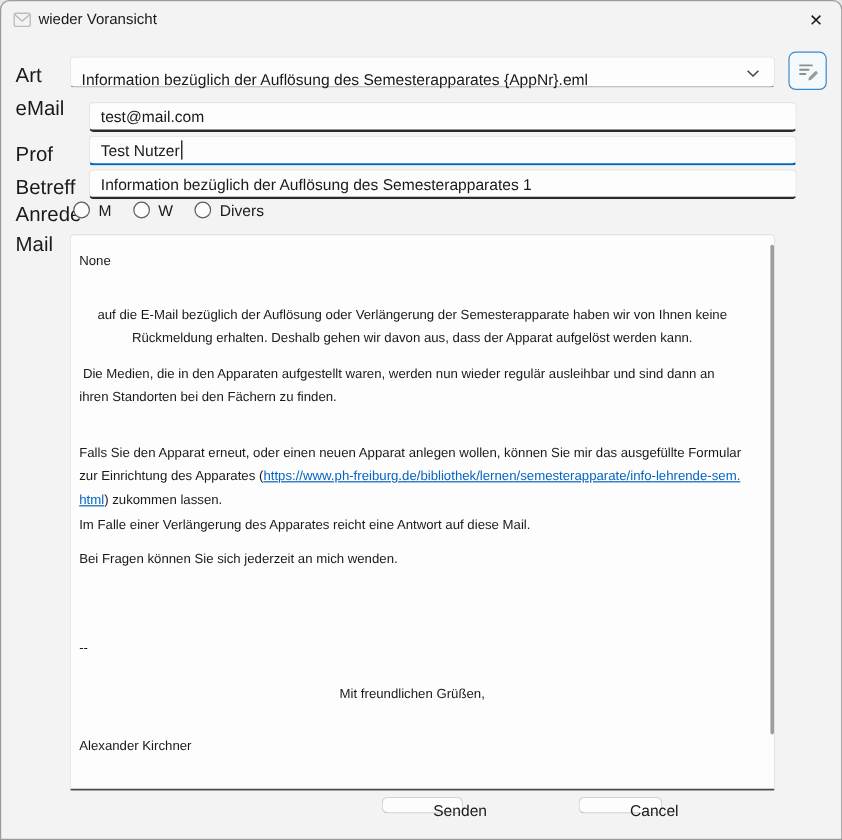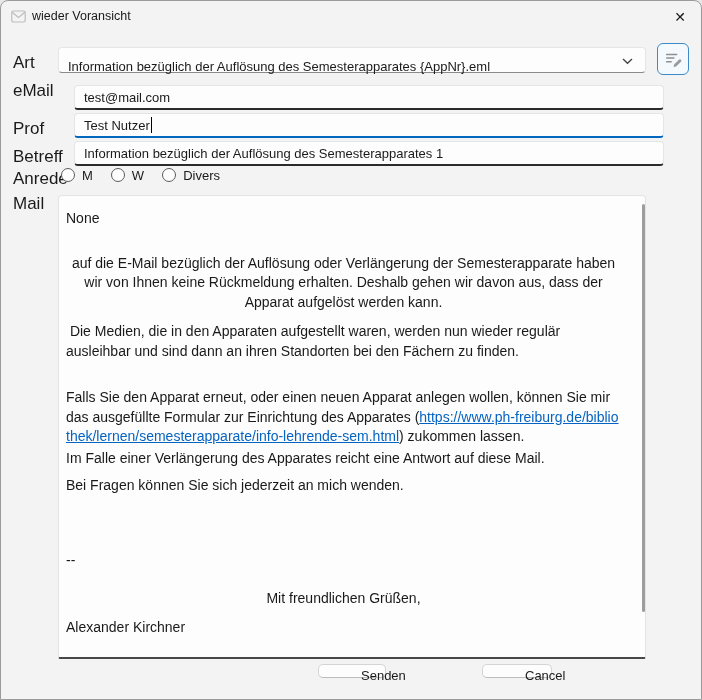--- a/index.html
+++ b/index.html
@@ -31,21 +31,21 @@
   
   .radio-row { position:absolute; left:60px; top:165px; height:18px; display:flex;
                align-items:center; font-size:13px; color:#1a1a1a; }
   .radio { width:14px; height:14px; border:1.5px solid #5c5c5c; border-radius:50%;
            background:#fdfdfd; display:inline-block; }
   .radio-lbl { margin:0 18px 0 7px; }
   
   .mail-area { position:absolute; left:57px; top:194px; width:588px; height:464px;
                background:#fdfdfd; border:1px solid #e3e3e3; border-bottom:2.5px solid #474747;
                border-radius:4px 4px 2px 2px; padding:13px 24px 8px 7px; overflow:hidden; }
-  .mail-area p { font-size:14px; line-height:19.5px; color:#191919; white-space:pre-wrap;
+  .mail-area p { font-size:11px; line-height:19.5px; color:#191919; white-space:pre-wrap;
                  overflow-wrap:break-word; word-break:break-word; }
   .mail-area a { color:#0563c1; text-decoration:underline; word-break:break-all; }
   .scroll-thumb { position:absolute; left:583px; top:8px; width:2.5px; height:408px;
                   background:#9d9d9d; border-radius:2px; }
   
   .btn { position:absolute; top:663px; height:14px; background:#fdfdfd;
          border:1px solid #d5d5d5; border-bottom-color:#bcbcbc; border-radius:5px;
          font-size:13px; color:#1a1a1a; text-align:center; line-height:21px;padding-left:42px; }
   .btn-send { left:317px; width:68px; }
   .btn-cancel { left:481px; width:70px; }
@@ -117,21 +117,21 @@
   <div class="mail-area" id="mail-area">
     <div id="mail-paragraphs">
         <p style="margin-top: 0px;">None</p>
         <p style="margin-top: 25px; text-align: center;">auf die E-Mail bezüglich der Auflösung oder Verlängerung der Semesterapparate haben wir von Ihnen keine Rückmeldung erhalten. Deshalb gehen wir davon aus, dass der Apparat aufgelöst werden kann.</p>
         <p style="margin-top: 10px;"> Die Medien, die in den Apparaten aufgestellt waren, werden nun wieder regulär ausleihbar und sind dann an ihren Standorten bei den Fächern zu finden.</p>
         <p style="margin-top: 27px;">Falls Sie den Apparat erneut, oder einen neuen Apparat anlegen wollen, können Sie mir das ausgefüllte Formular zur Einrichtung des Apparates (<a href="#">https://www.ph-freiburg.de/bibliothek/lernen/semesterapparate/info-lehrende-sem.html</a>) zukommen lassen.</p>
         <p style="margin-top: 2px;">Im Falle einer Verlängerung des Apparates reicht eine Antwort auf diese Mail.</p>
         <p style="margin-top: 8px;">Bei Fragen können Sie sich jederzeit an mich wenden.</p>
         <p style="margin-top: 55px;">--</p>
         <p style="margin-top: 19px; text-align: center;">Mit freundlichen Grüßen,</p>
-        <p style="margin-top: 9px;">Alexander Kirchner</p>
+        <p style="margin-top: 24px;">Alexander Kirchner</p>
       </div>
     <span class="scroll-thumb"></span>
   </div>
 
   <div class="btn btn-send">Senden</div>
   <div class="btn btn-cancel">Cancel</div>
 
 </div>
 
 </body></html>

